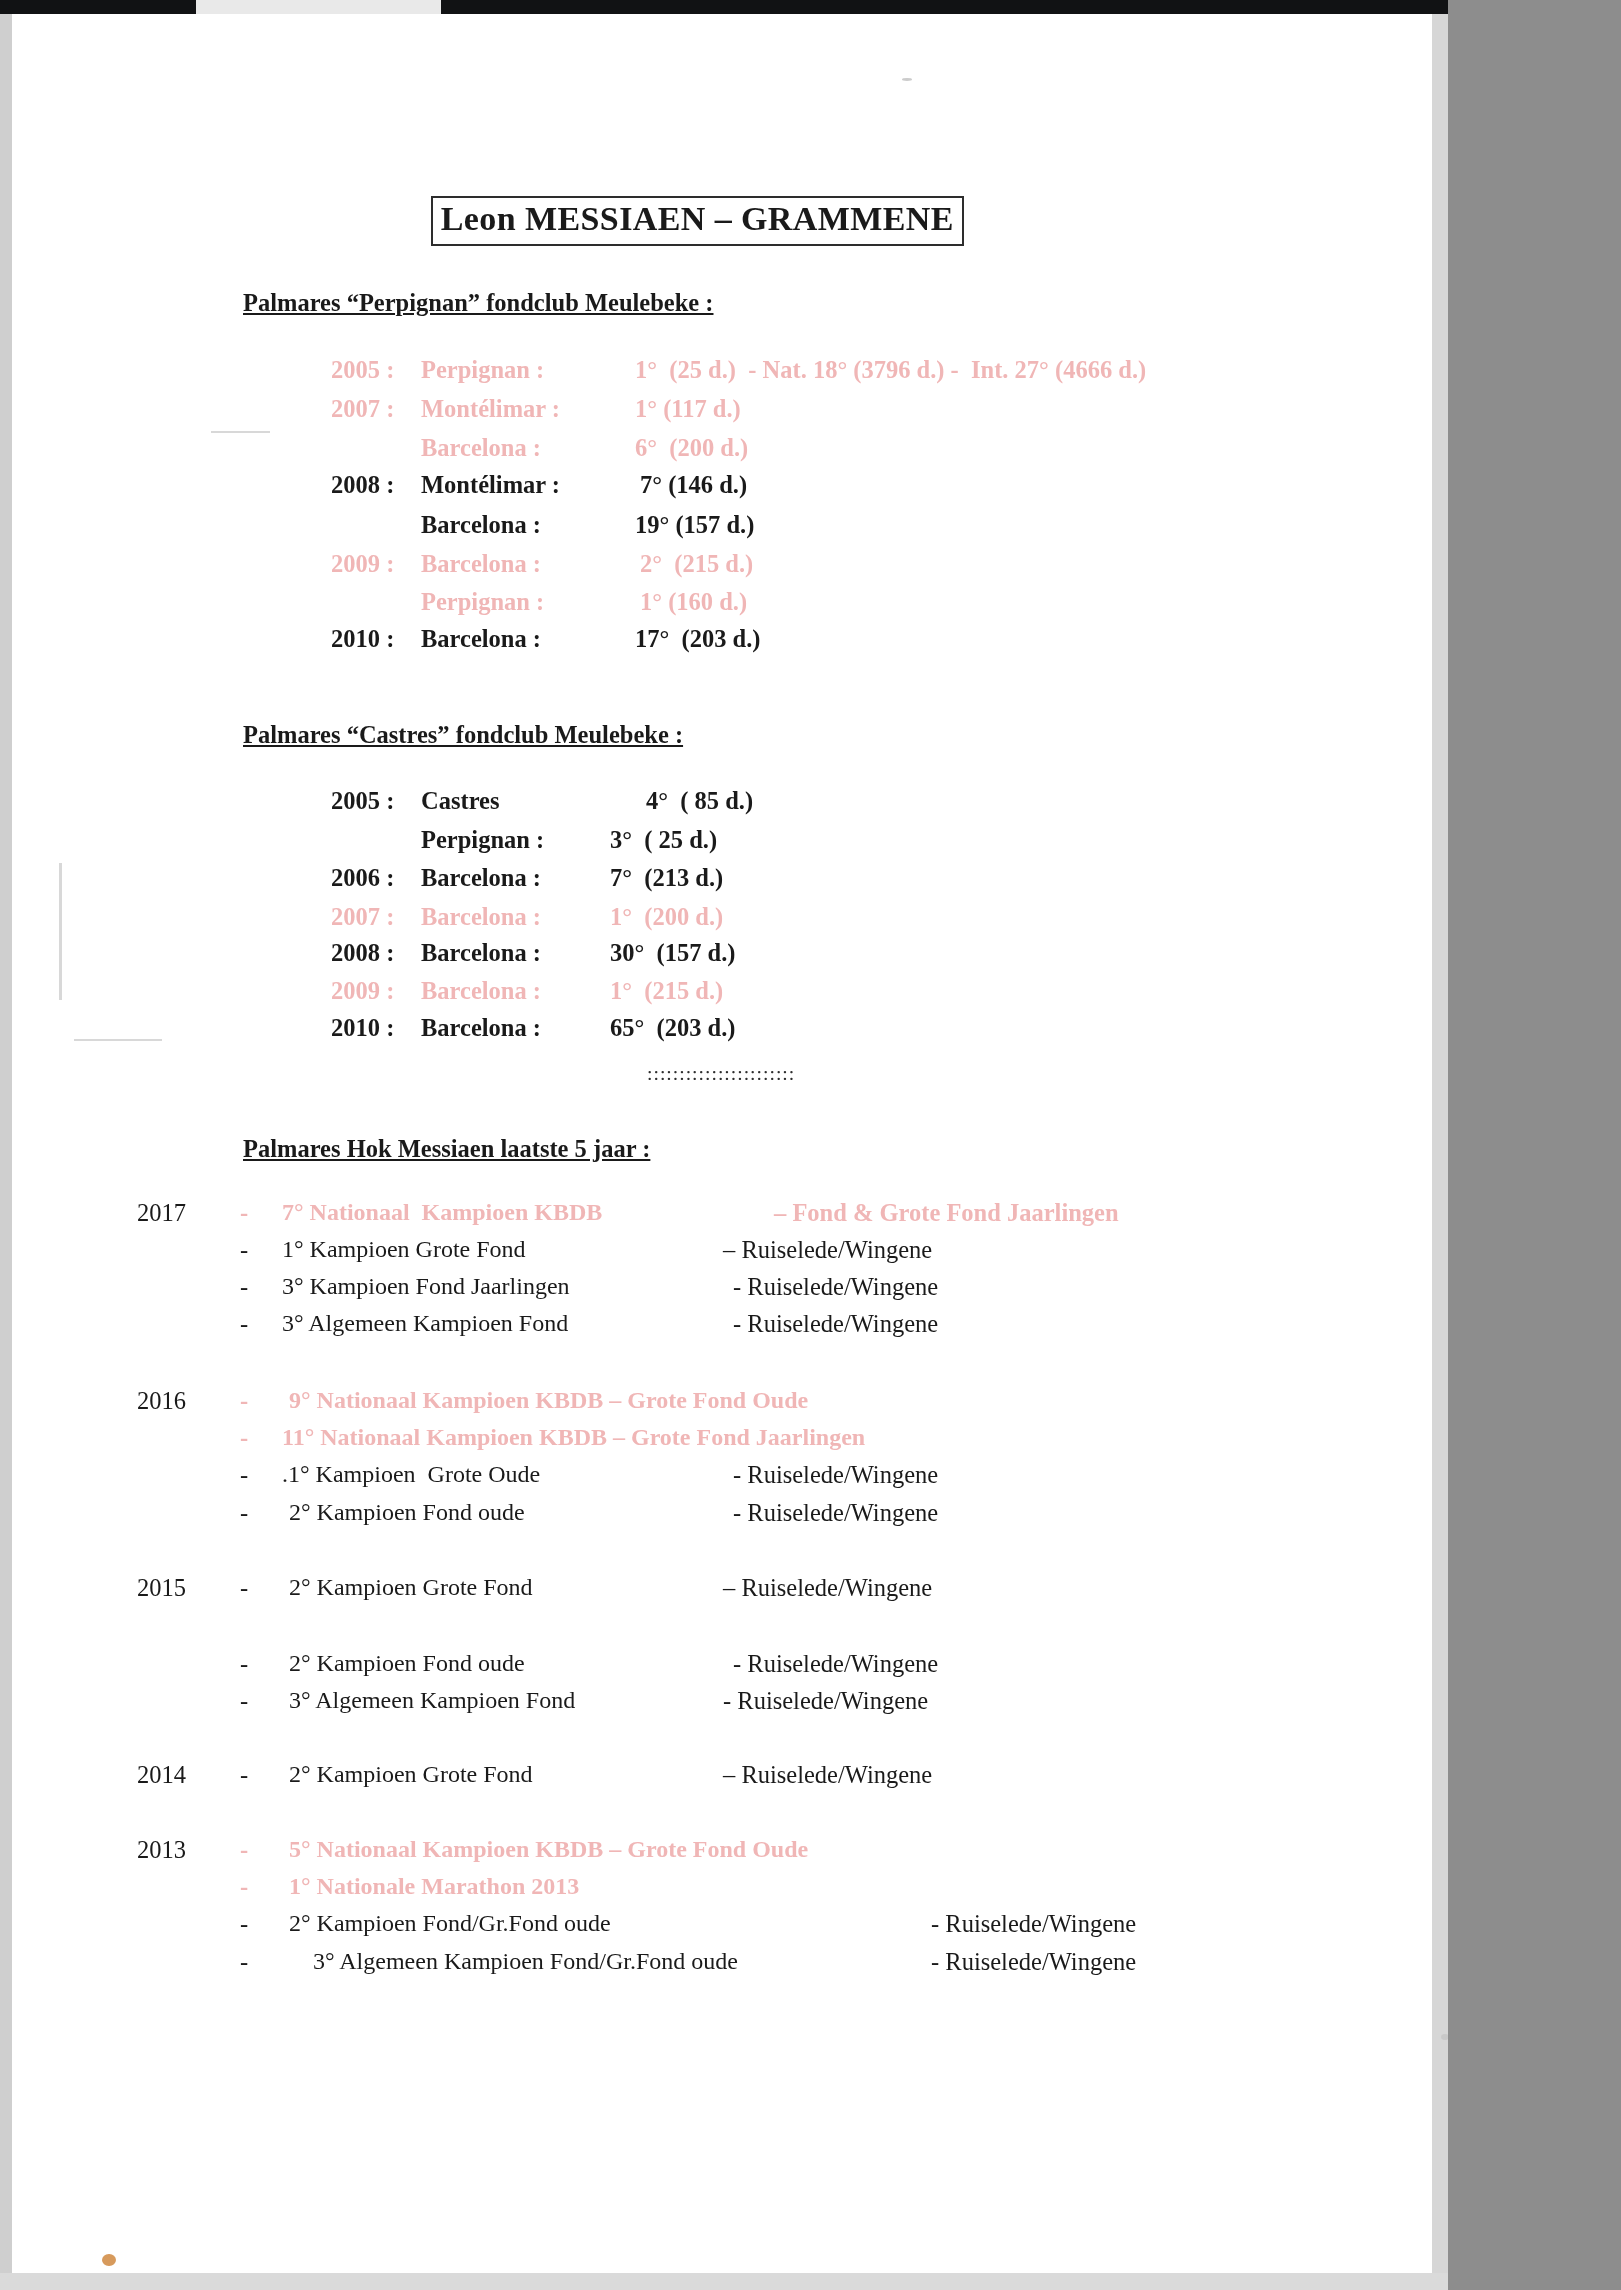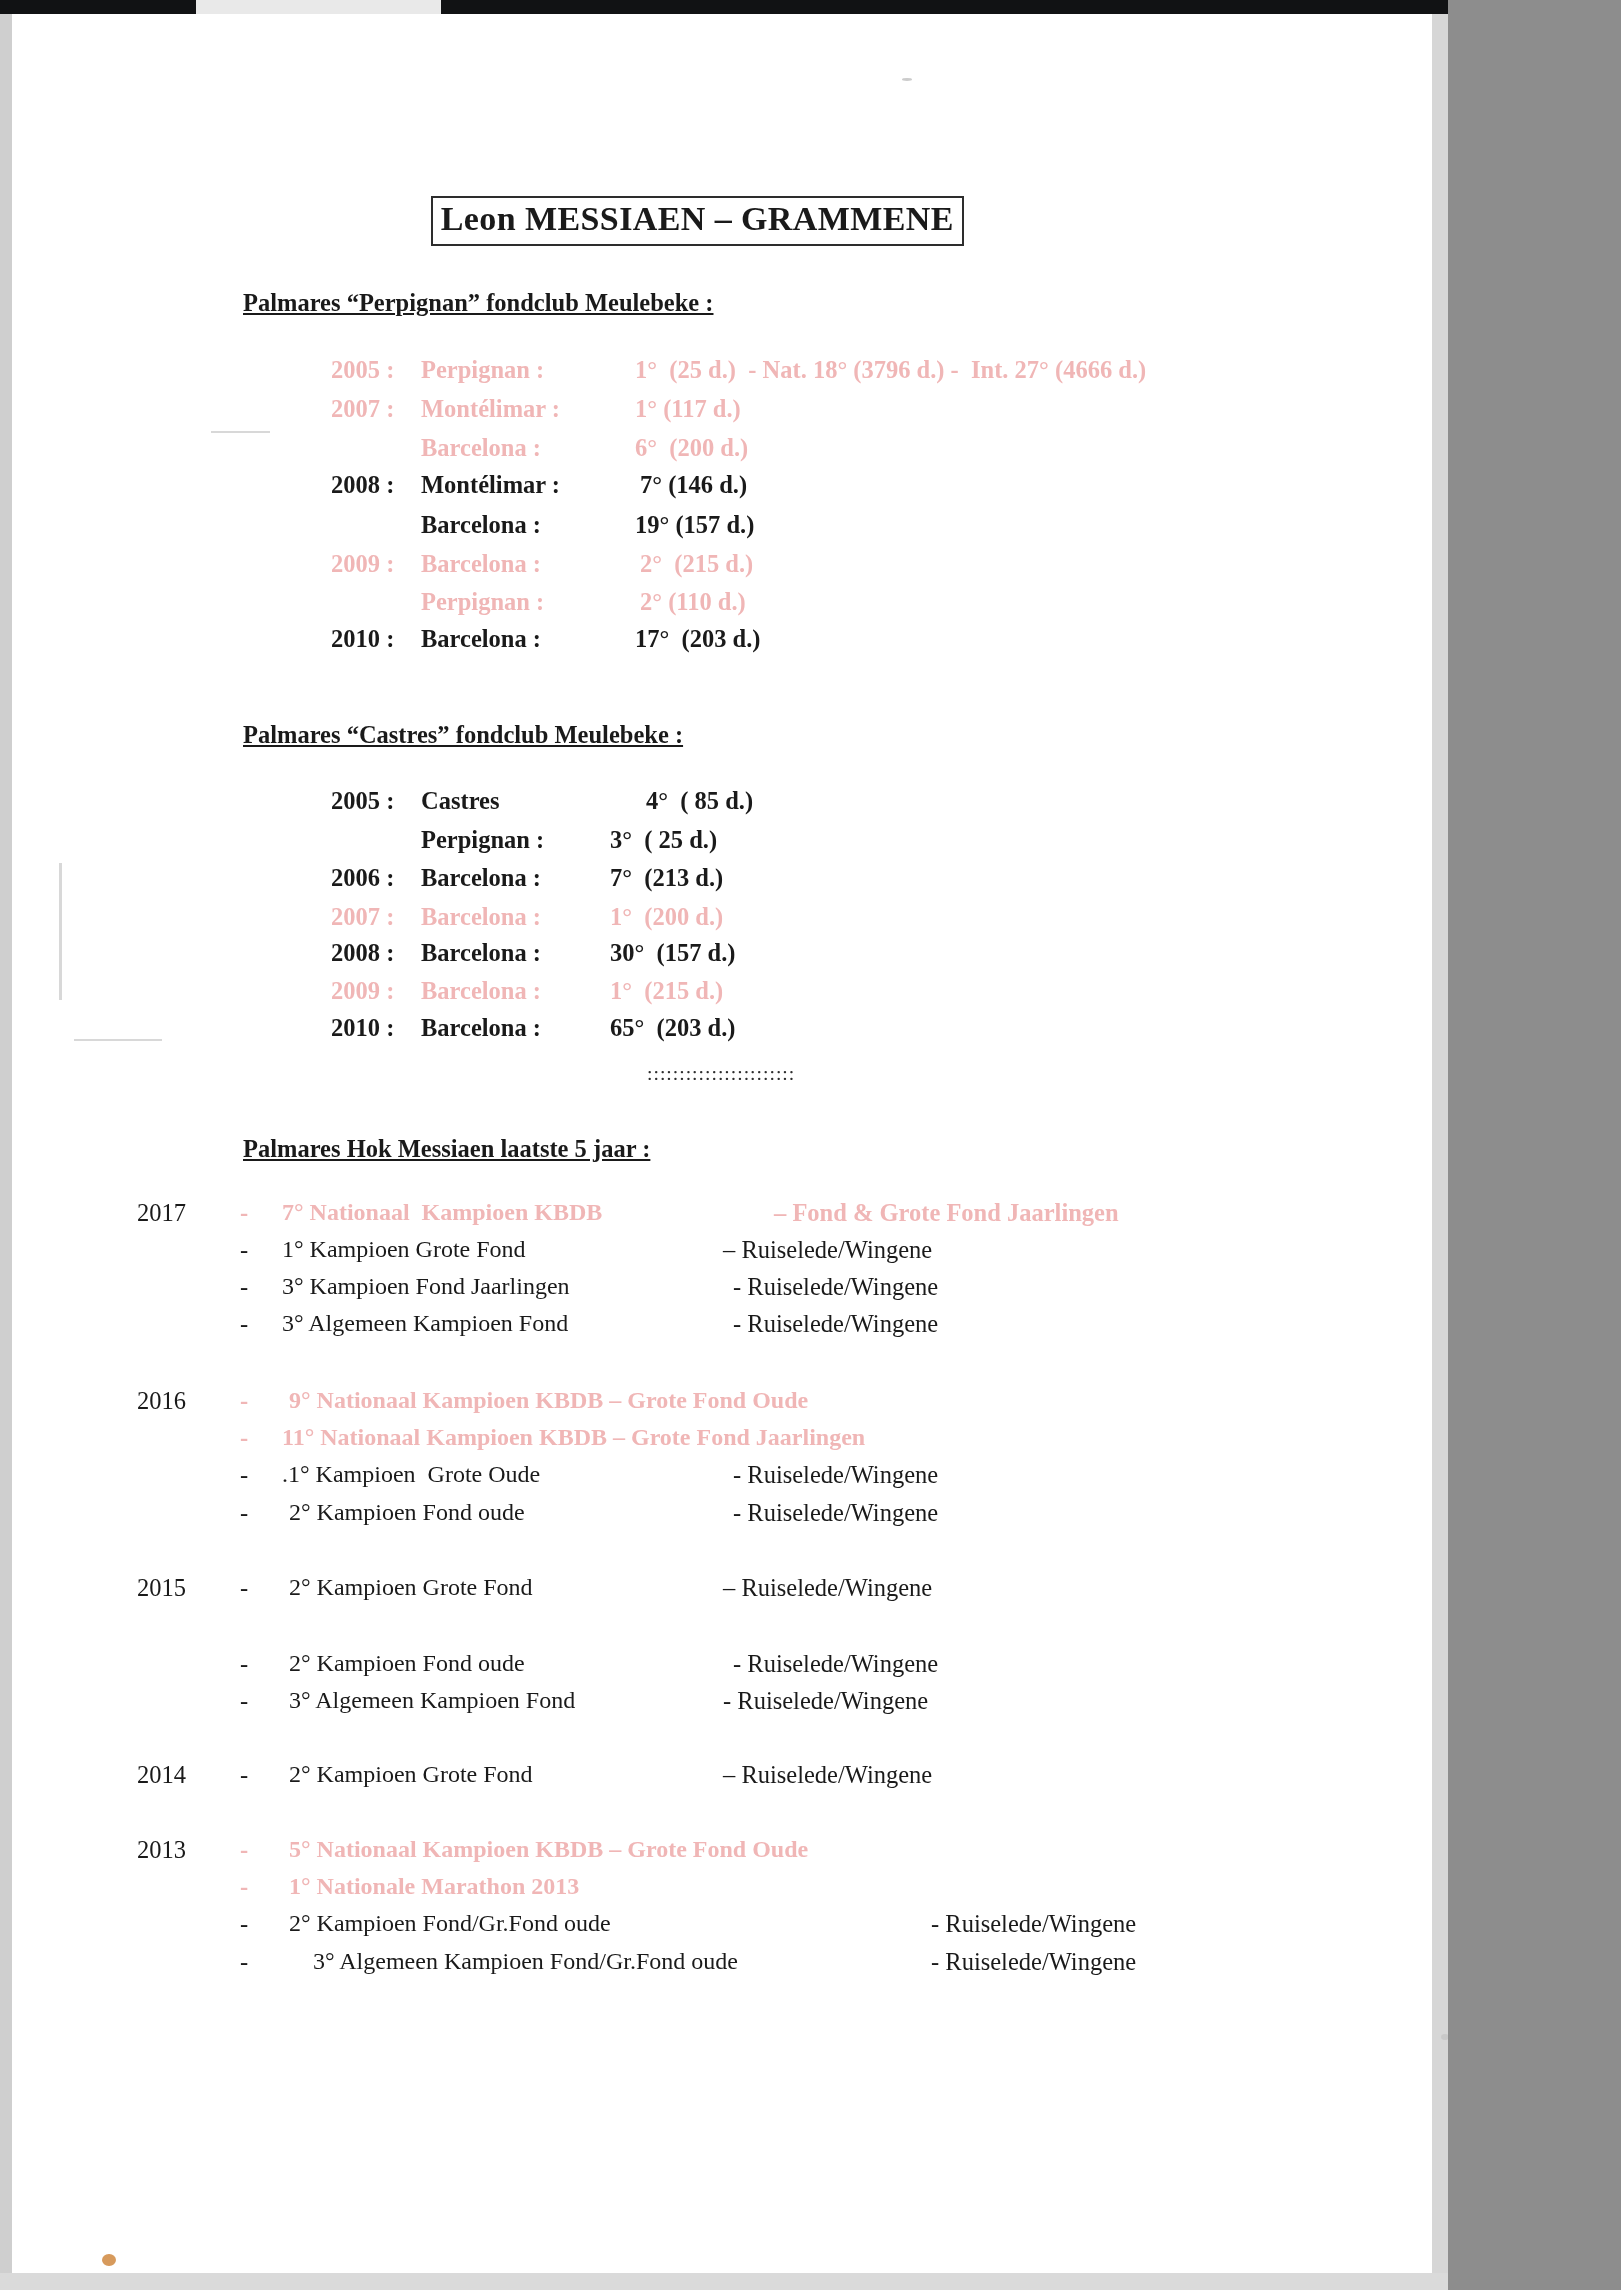--- a/index.html
+++ b/index.html
@@ -160,21 +160,21 @@
   <div class="line b" style="left:640px; top:471px;">7° (146 d.)</div>
 
   <div class="line b" style="left:421px; top:511px;">Barcelona :</div>
   <div class="line b" style="left:635px; top:511px;">19° (157 d.)</div>
 
   <div class="line faded" style="left:331px; top:550px;">2009 :</div>
   <div class="line faded" style="left:421px; top:550px;">Barcelona :</div>
   <div class="line faded" style="left:640px; top:550px;">2°  (215 d.)</div>
 
   <div class="line faded" style="left:421px; top:588px;">Perpignan :</div>
-  <div class="line faded" style="left:640px; top:588px;">2° (110 d.)</div>
+  <div class="line faded" style="left:640px; top:588px;">1° (160 d.)</div>
 
   <div class="line b" style="left:331px; top:625px;">2010 :</div>
   <div class="line b" style="left:421px; top:625px;">Barcelona :</div>
   <div class="line b" style="left:635px; top:625px;">17°  (203 d.)</div>
 
   <div class="section-head" style="left:243px; top:721px;">Palmares  “Castres” fondclub Meulebeke :</div>
 
   <div class="line b" style="left:331px; top:787px;">2005 :</div>
   <div class="line b" style="left:421px; top:787px;text-align:center;">Castres</div>
   <div class="line b" style="left:610px; top:787px;margin-left:36px;">4°  ( 85 d.)</div>

